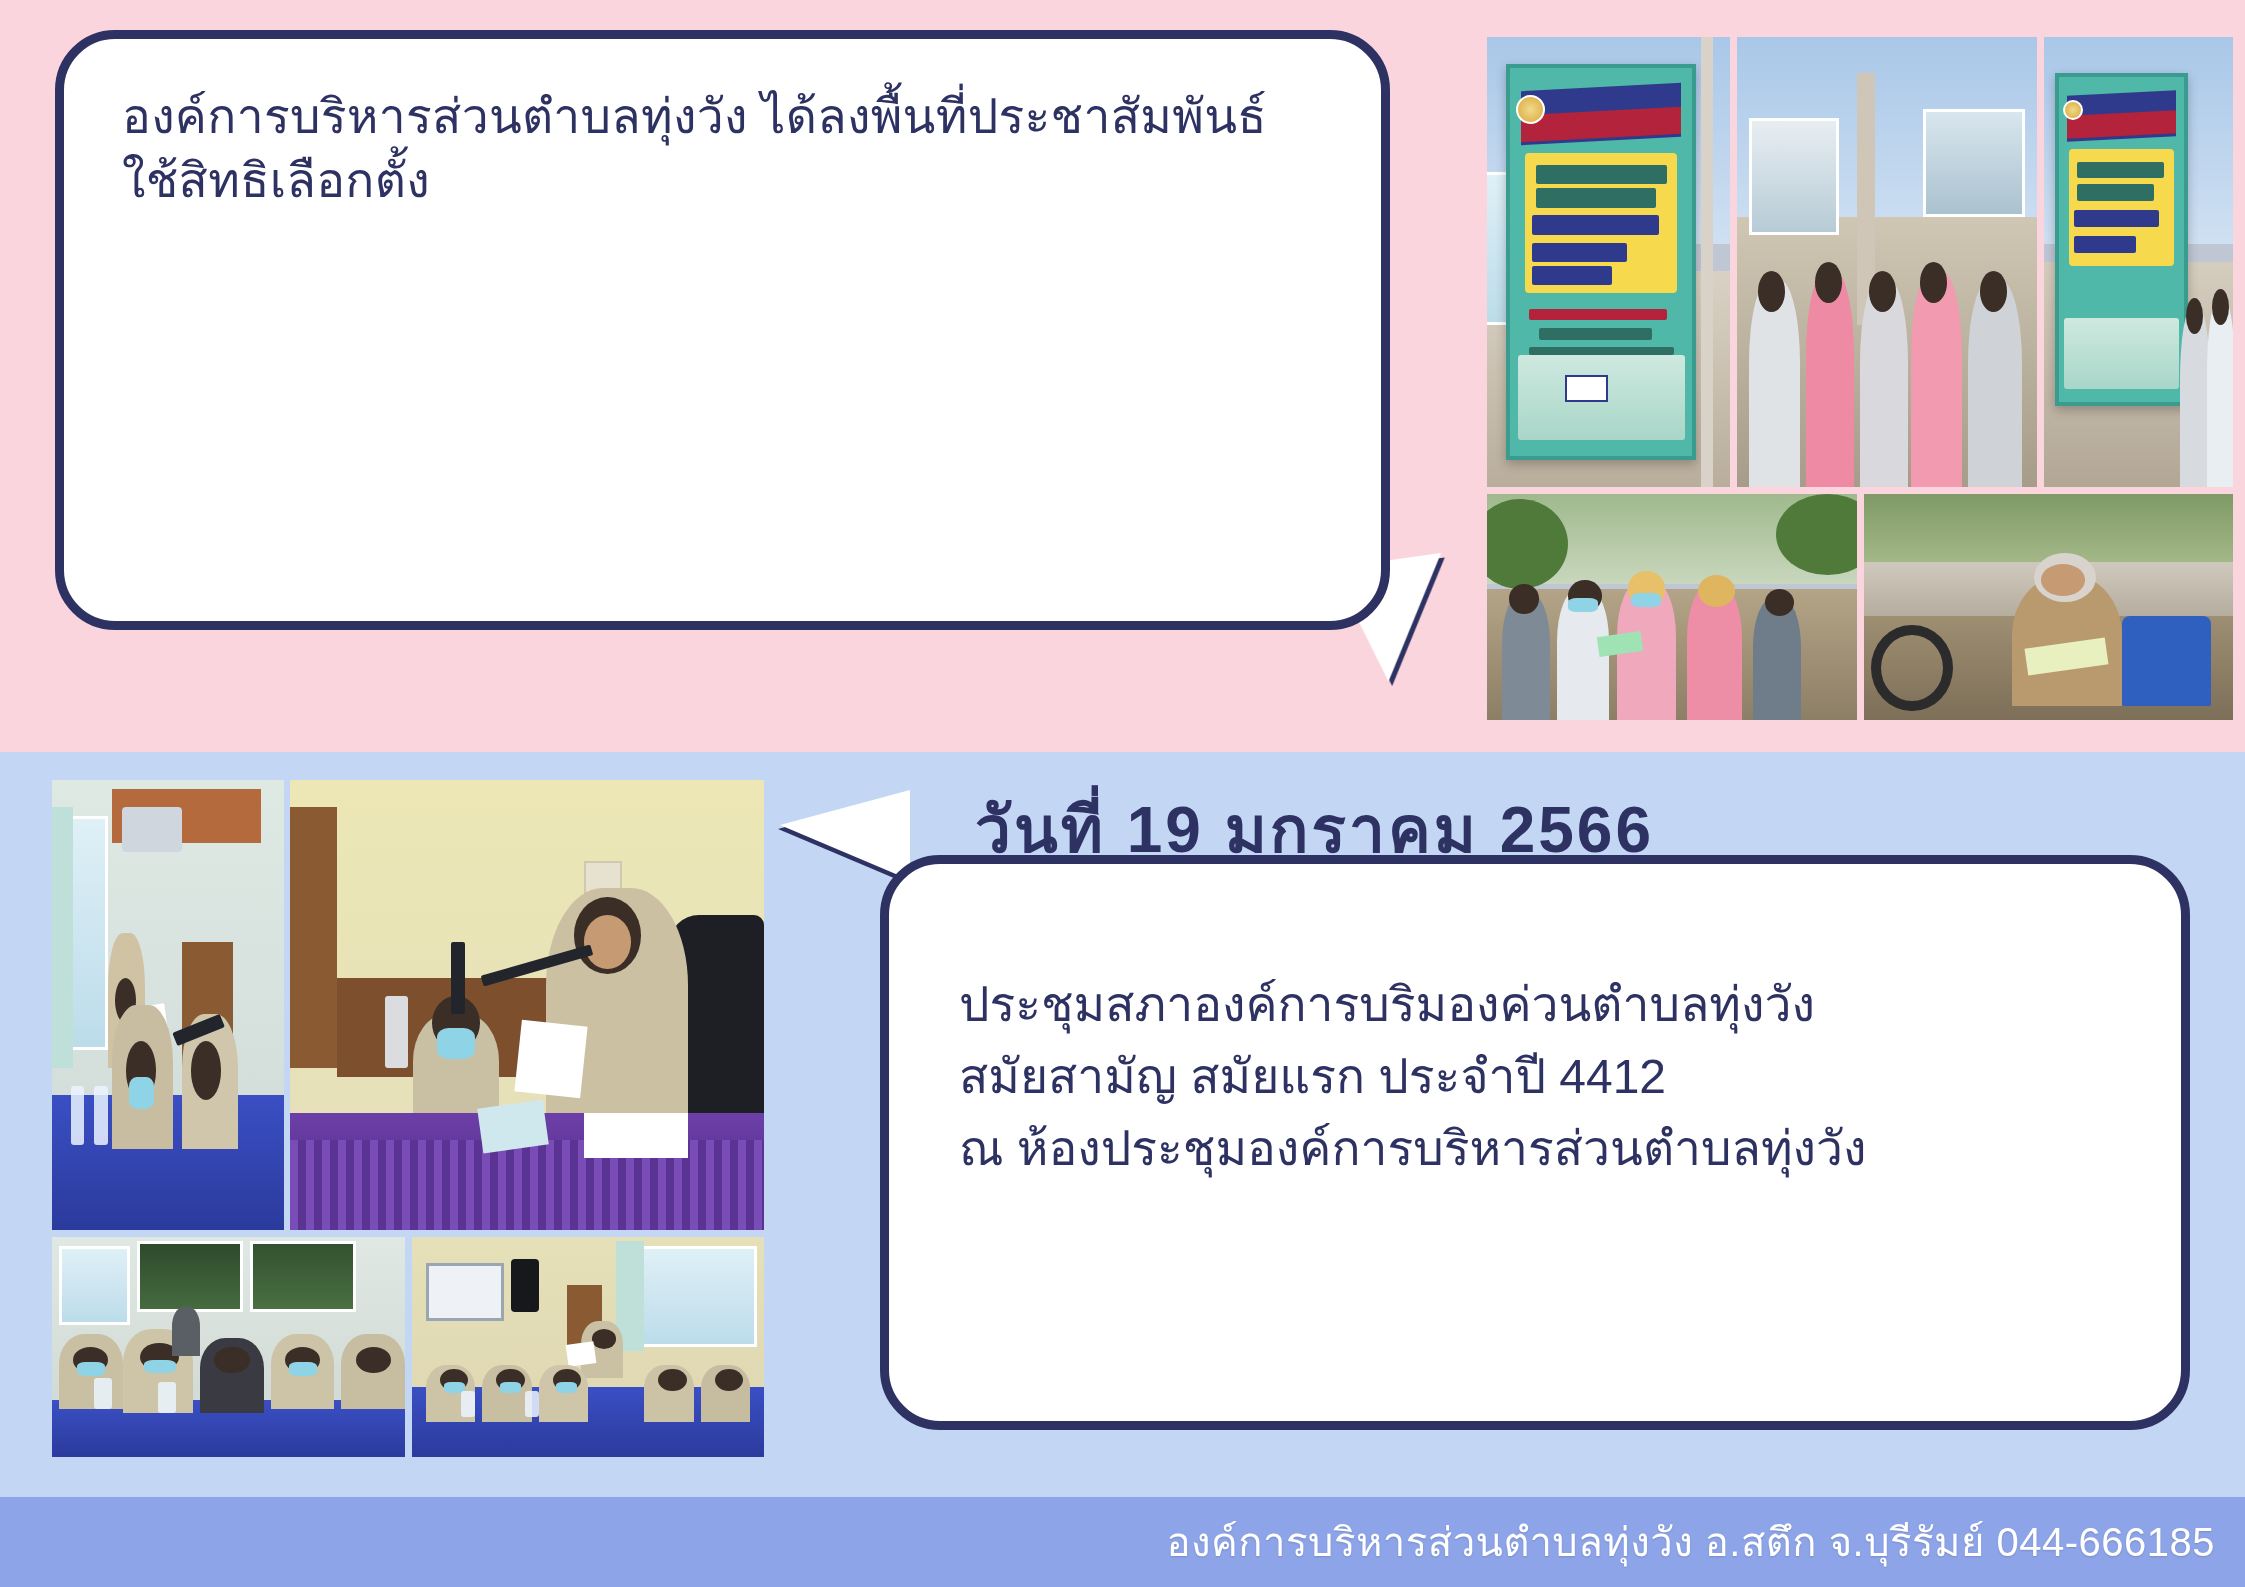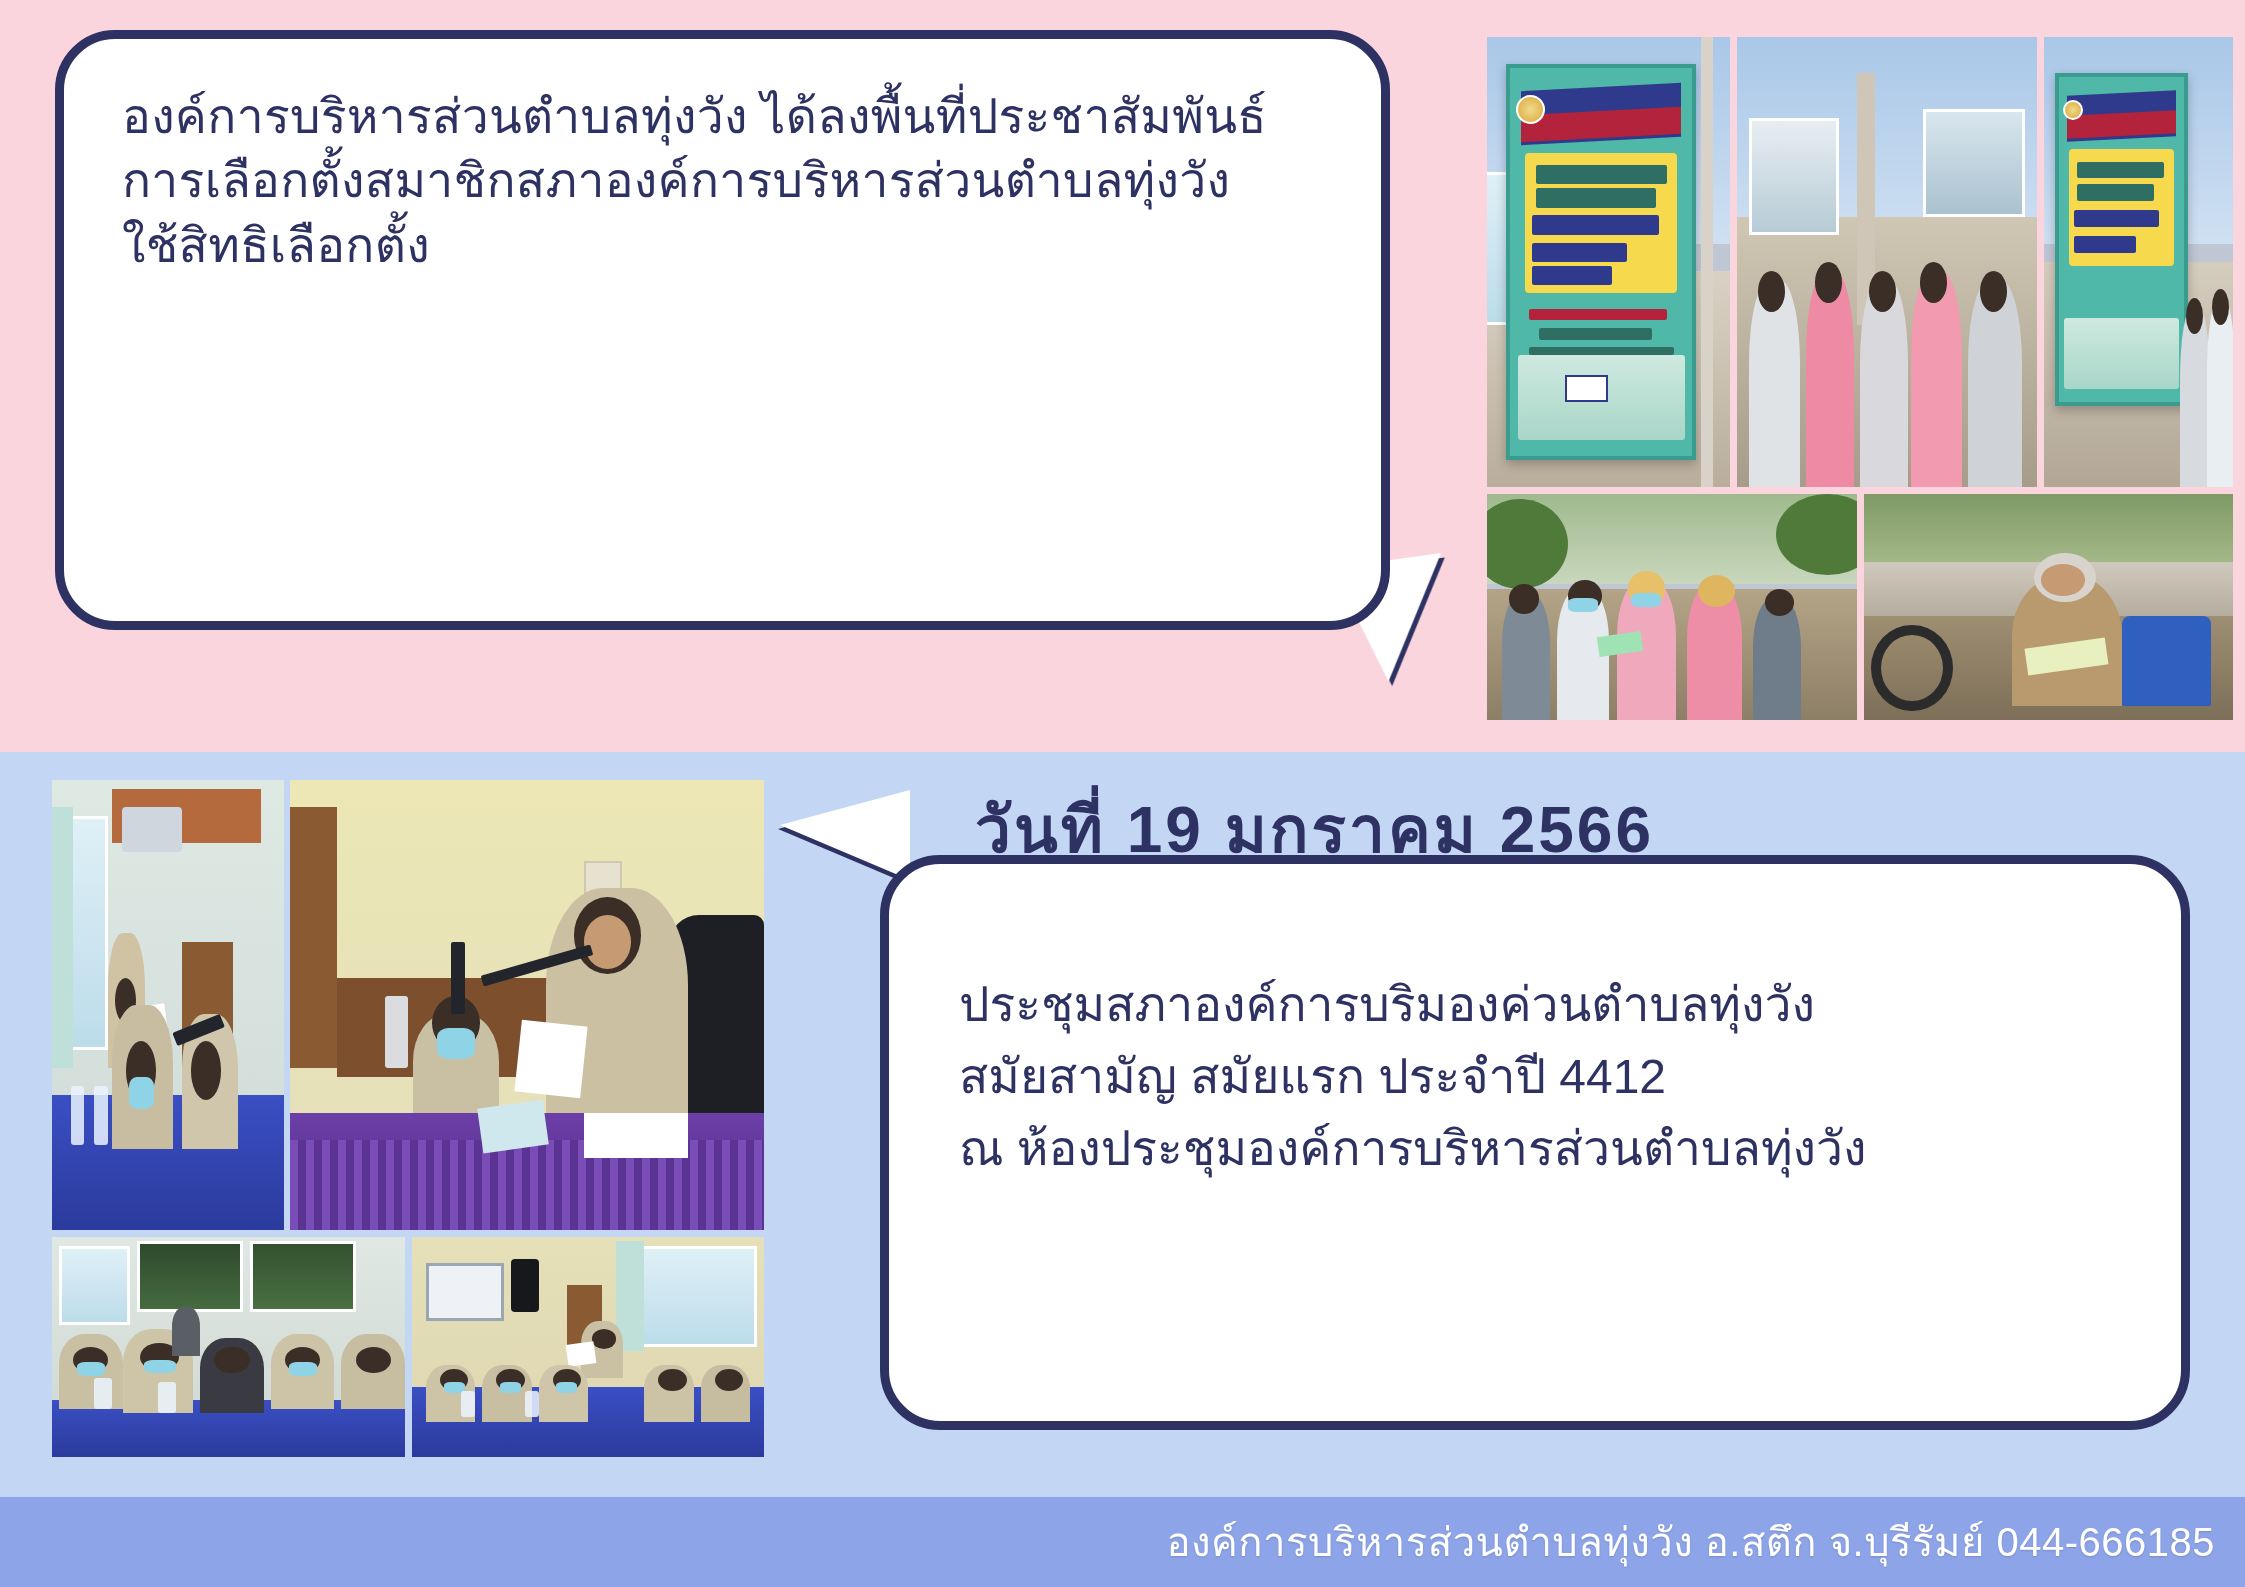--- a/index.html
+++ b/index.html
@@ -177,21 +177,20 @@
 <body>
 
 <div class="band-pink"></div>
 <div class="band-blue"></div>
 
 <div class="tail tail-1"></div>
 <div class="bubble bubble-1">
   <div class="bubble-inner">
     <div class="body-1">
       <div class="body-line">องค์การบริหารส่วนตำบลทุ่งวัง ได้ลงพื้นที่ประชาสัมพันธ์</div>
-      <div class="body-line">การเลือกตั้งสมาชิกสภาองค์การบริหารส่วนตำบลทุ่งวัง</div>
       <div class="body-line">ใช้สิทธิเลือกตั้ง</div>
     </div>
   </div>
 </div>
 
 <div class="photo p-t1">
   <div class="scene">
     <div class="sky"></div>
     <div class="wall-c" style="top:52%;background:linear-gradient(#d9d2c4,#b9ae9c)"></div>
     <div class="window-p" style="left:-4%;top:30%;width:26%;height:34%"></div>

